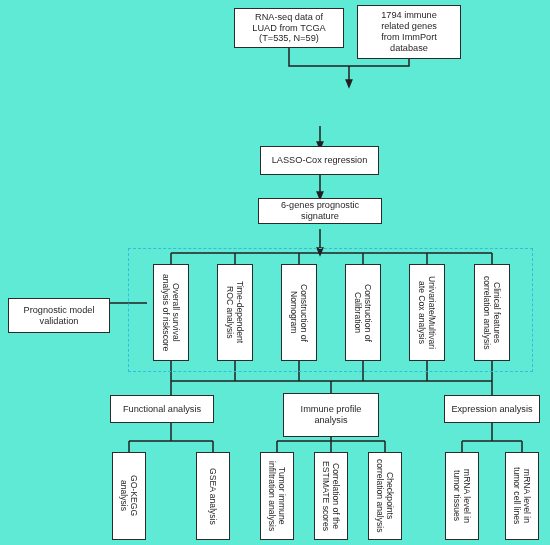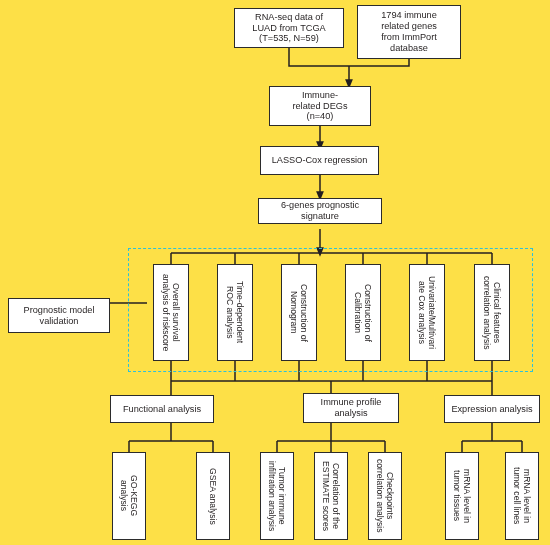--- a/index.html
+++ b/index.html
@@ -4,21 +4,21 @@
 <style>
   html, body {
     margin: 0;
     padding: 0;
     background: #ffffff;
   }
   #canvas {
     position: relative;
     width: 550px;
     height: 545px;
-    background: #fde047;
+    background: #5eead4;
     font-family: "Liberation Sans", sans-serif;
     overflow: hidden;
   }
   svg.wires {
     position: absolute;
     left: 0;
     top: 0;
     width: 550px;
     height: 545px;
     pointer-events: none;
@@ -126,23 +126,20 @@
 
   <div class="node h" style="left:234px; top:8px; width:110px; height:40px;">RNA-seq data of
 LUAD from TCGA
 (T=535, N=59)</div>
 
   <div class="node h" style="left:357px; top:5px; width:104px; height:54px;">1794 immune
 related genes
 from ImmPort
 database</div>
 
-  <div class="node h" style="left:269px; top:86px; width:102px; height:40px;">Immune-
-related DEGs
-(n=40)</div>
 
   <div class="node h" style="left:260px; top:146px; width:119px; height:29px;">LASSO-Cox regression</div>
 
   <div class="node h" style="left:258px; top:198px; width:124px; height:26px;">6-genes prognostic
 signature</div>
 
   <div class="node h" style="left:8px; top:298px; width:102px; height:35px;">Prognostic model
 validation</div>
 
   <div class="node v" style="left:153px; top:264px; width:36px; height:97px;">
@@ -170,21 +167,21 @@
 ate Cox analysis</span>
   </div>
 
   <div class="node v" style="left:474px; top:264px; width:36px; height:97px;">
     <span>Clinical features
 correlation analysis</span>
   </div>
 
   <div class="node h" style="left:110px; top:395px; width:104px; height:28px;">Functional analysis</div>
 
-  <div class="node h" style="left:283px; top:393px; width:96px; height:30px;margin-left:20px;">Immune profile
+  <div class="node h" style="left:283px; top:393px; width:96px; height:44px;">Immune profile
 analysis</div>
 
   <div class="node h" style="left:444px; top:395px; width:96px; height:28px;">Expression analysis</div>
 
   <div class="node v" style="left:112px; top:452px; width:34px; height:88px;">
     <span>GO-KEGG
 analysis</span>
   </div>
 
   <div class="node v" style="left:196px; top:452px; width:34px; height:88px;">

